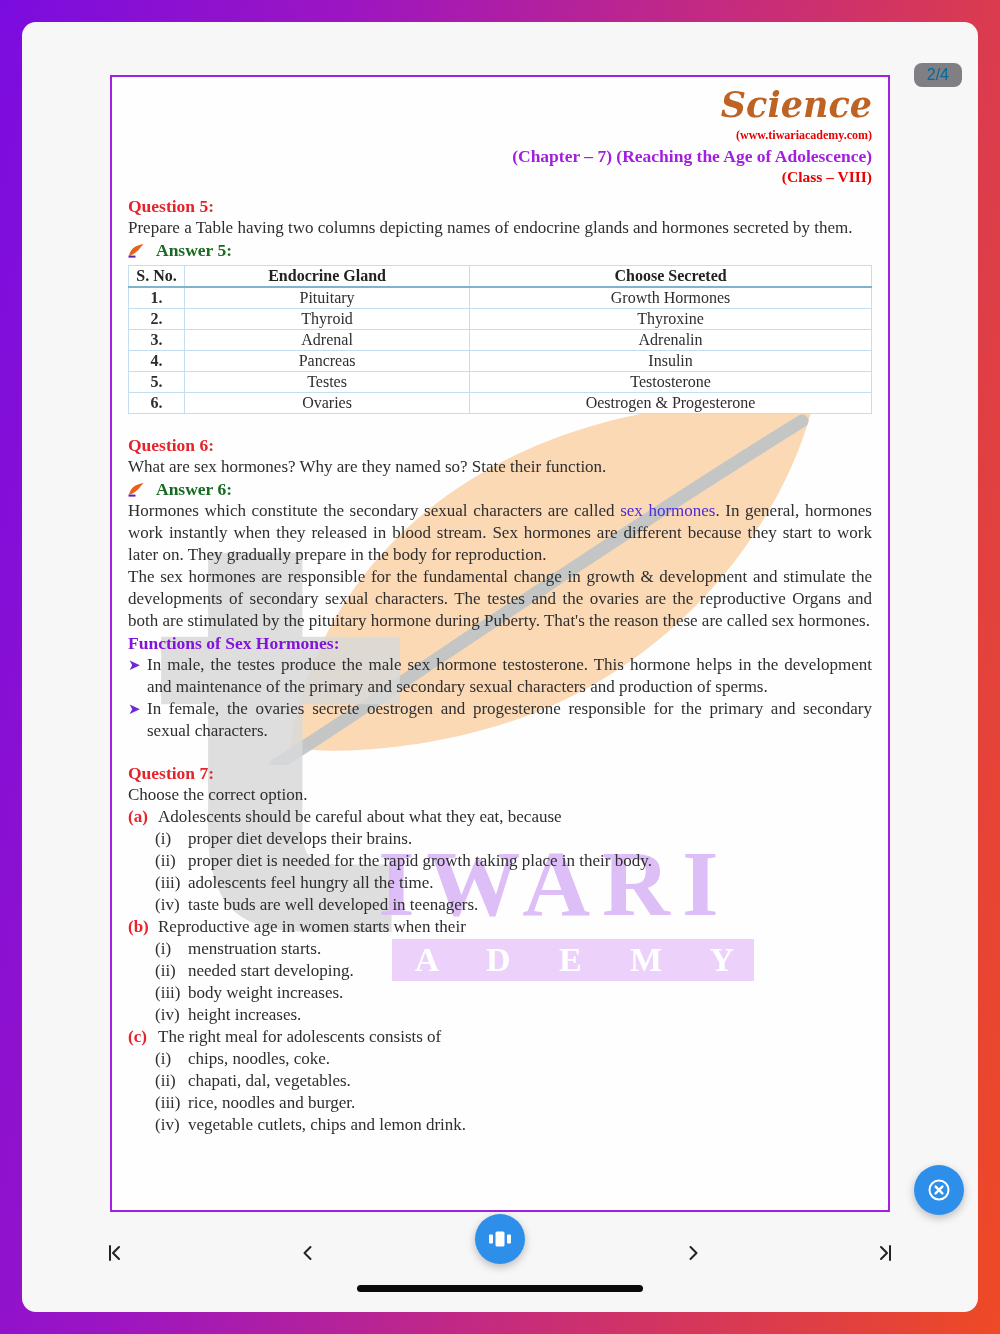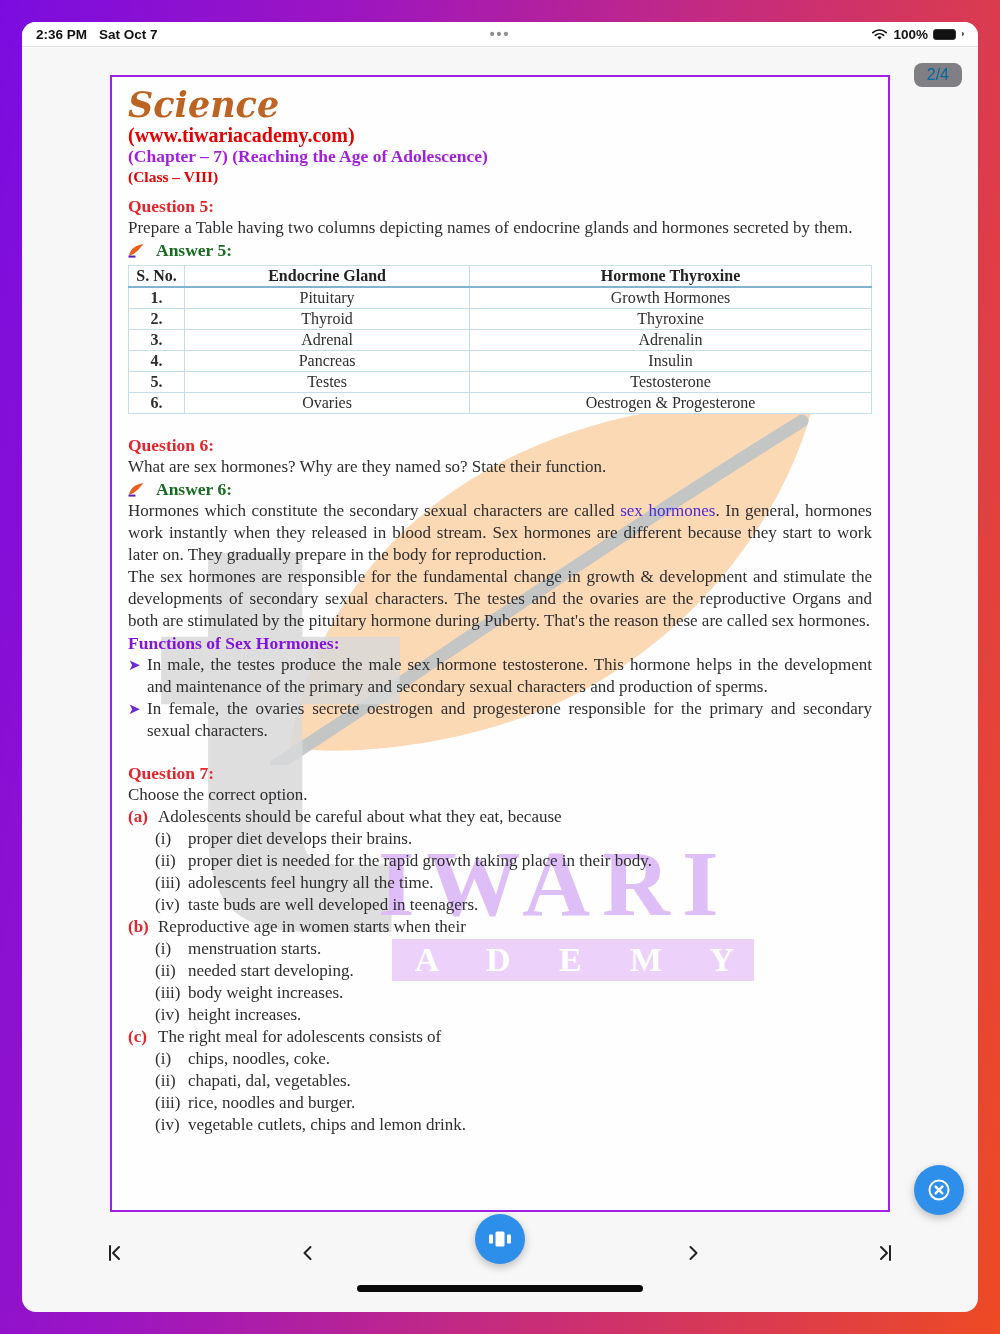--- a/index.html
+++ b/index.html
@@ -41,24 +41,24 @@
   .wm-leaf { position:absolute; left:150px; top:318px; width:570px; height:370px; }
   .wm-t { position:absolute; left:42px; top:398px; font-family:"DejaVu Sans", sans-serif;
     font-size:540px; line-height:1; font-weight:600; color:#d9d9d9; opacity:.85; }
   .wm-word { position:absolute; left:266px; top:752px; font-family:"Liberation Serif", serif;
     font-weight:700; font-size:94px; letter-spacing:12px; color:#ddbbf6; opacity:.95; }
   .wm-band { position:absolute; left:280px; top:862px; width:362px; height:42px; background:#ecd2fa;
     display:flex; align-items:center; justify-content:flex-end; }
   .wm-band span { font-family:"Liberation Serif", serif; font-weight:700; font-size:34px;
     letter-spacing:20px; color:#ffffff; }
   
-  .doc-header { text-align:left; }
+  .doc-header { text-align:right; }
   .doc-title { font-family:"DejaVu Serif", serif; font-style:italic; font-weight:700;
     font-size:35px; line-height:40px; color:#bd6323; }
-  .doc-site { color:#e60000; font-weight:700; font-size:20px; line-height:21px; }
+  .doc-site { color:#e60000; font-weight:700; font-size:12px; line-height:21px; }
   .doc-chapter { color:#a21fe0; font-weight:700; font-size:17.5px; line-height:21px; }
   .doc-class { color:#e60000; font-weight:700; font-size:15.5px; line-height:19px; }
   
   .q-heading { color:#e3242b; font-weight:700; font-size:17.5px; margin-top:9px; }
   .para { text-align:justify; }
   .answer-heading { color:#176b21; font-weight:700; font-size:17.5px; display:flex; align-items:center; gap:11px; }
   .pen-icon { width:17px; height:15px; flex:0 0 auto; }
   .hl-link { color:#4c2bd6; }
   .func-heading { color:#8213da; font-weight:700; font-size:17.5px; }
   .bullet { position:relative; padding-left:19px; text-align:justify; }
@@ -85,37 +85,20 @@
   .fab-center { left:453px; top:1192px; z-index:5; }
   .fab-close { left:892px; top:1143px; z-index:5; }
   .home-indicator { position:absolute; left:335px; top:1263px; width:286px; height:7px;
     border-radius:4px; background:#0a0a0a; }
 </style>
 </head>
 <body>
 
 <div class="app">
 
-  <div class="statusbar">
-    <div class="sb-left">
-      <span>2:36 PM</span>
-      <span>Sat Oct 7</span>
-    </div>
-    <div class="sb-center">•••</div>
-    <div class="sb-right">
-      <svg class="wifi" width="17" height="13" viewBox="0 0 17 13">
-        <path d="M8.5 11.6 L6.3 9.3 a3.4 3.4 0 0 1 4.4 0 Z" fill="#111"></path>
-        <path d="M4.3 7.3 a6.4 6.4 0 0 1 8.4 0" stroke="#111" stroke-width="1.7" fill="none" stroke-linecap="round"></path>
-        <path d="M1.8 4.6 a10 10 0 0 1 13.4 0" stroke="#111" stroke-width="1.7" fill="none" stroke-linecap="round"></path>
-      </svg>
-      <span>100%</span>
-      <span class="battery-body"></span>
-      <span class="battery-nub"></span>
-    </div>
-  </div>
 
   <div class="page-badge">2/4</div>
 
   <div class="page">
 
     <div class="wm">
       <svg class="wm-leaf" viewBox="0 0 570 370">
         <path d="M28,352 C55,180 195,42 420,12 C500,2 552,6 552,6 C525,120 425,262 262,322 C180,352 80,362 28,352 Z" fill="#fbd9b5"></path>
         <path d="M14,370 C130,296 340,150 540,26" stroke="#bdc3c7" stroke-width="13" fill="none" stroke-linecap="round" opacity=".9"></path>
       </svg>
@@ -148,21 +131,21 @@
       <table class="gland">
         <colgroup>
             <col class="c-sno">
             <col>
             <col>
           </colgroup>
         <thead>
           <tr>
             <th>S. No.</th>
             <th>Endocrine Gland</th>
-            <th>Hormone Thyroxine</th>
+            <th>Choose Secreted</th>
           </tr>
         </thead>
         <tbody>
           <tr>
               <td class="sno">1.</td>
               <td>Pituitary</td>
               <td>Growth Hormones</td>
             </tr>
           <tr>
               <td class="sno">2.</td>

